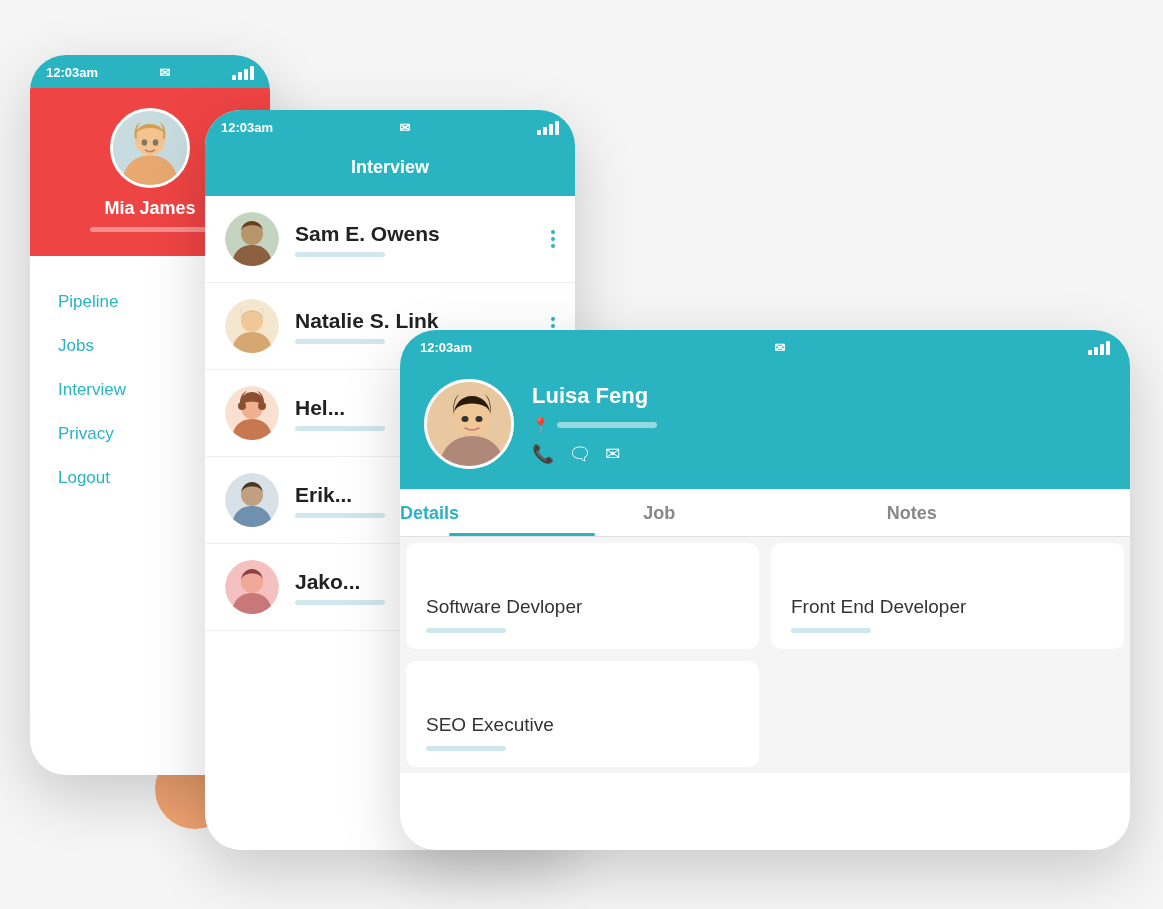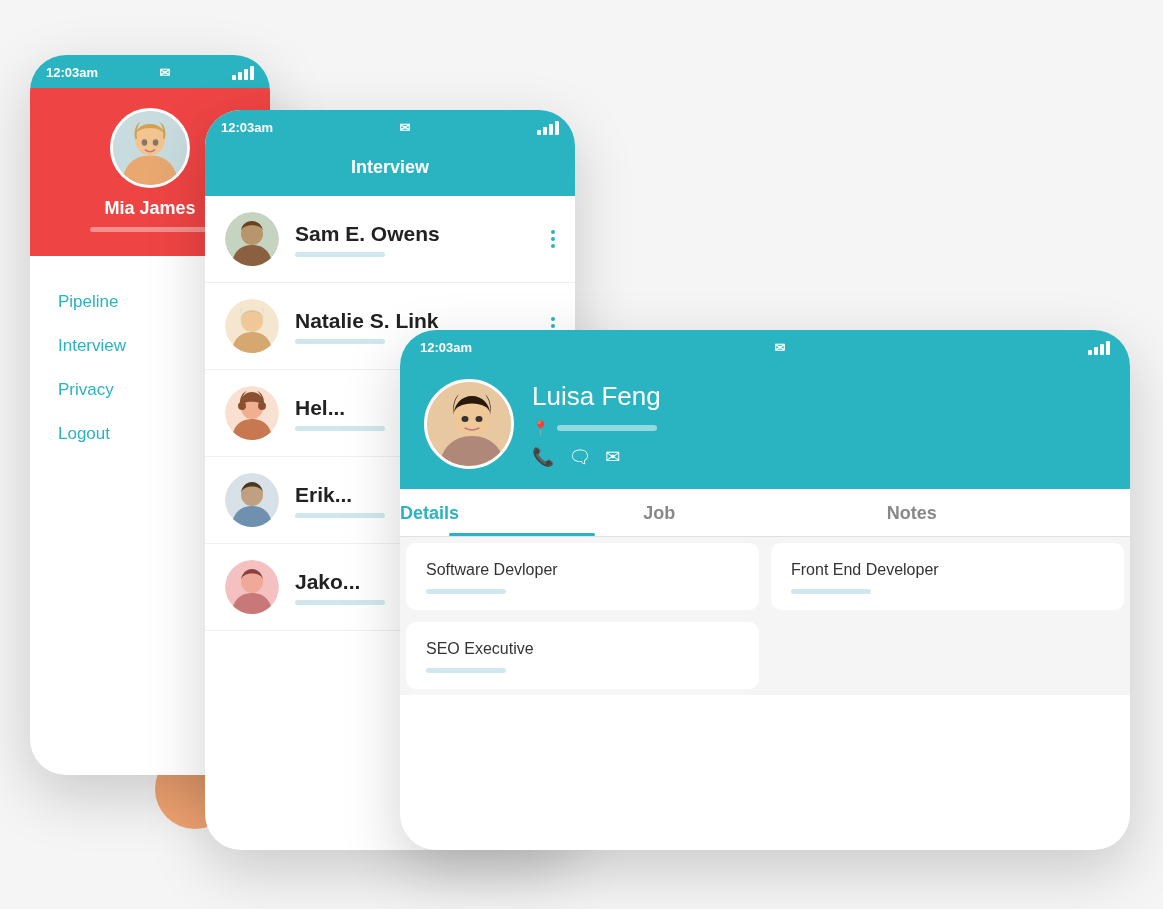--- a/index.html
+++ b/index.html
@@ -221,22 +221,22 @@
       flex-shrink: 0;
     }
     .phone-3 .avatar svg {
       width: 90px;
       height: 90px;
     }
     .phone-3 .profile-info {
       color: white;
     }
     .phone-3 .profile-name {
-      font-size: 26px;
-      font-weight: 400;
+      font-size: 22px;
+      font-weight: 700;
       margin-bottom: 8px;
     }
     .phone-3 .location-row {
       display: flex;
       align-items: center;
       gap: 8px;
       margin-bottom: 10px;
     }
     .phone-3 .location-bar {
       width: 100px;
@@ -292,24 +292,25 @@
       background: #f5f5f5;
       flex: 1;
     }
     .phone-3 .grid-cell {
       background: white;
       margin: 6px;
       border-radius: 10px;
       padding: 18px 20px 16px;
     }
     .phone-3 .grid-cell-title {
-      font-size: 16px;
+      font-size: 19px;
       font-weight: 500;
       color: #333;
       margin-bottom: 10px;
+      margin-top: 35px;
     }
     .phone-3 .grid-bar {
       height: 5px;
       background: #d0e8ed;
       border-radius: 3px;
       width: 80px;
     }
 
     
     .signal-bars {
@@ -356,20 +357,21 @@
         <ellipse cx="46" cy="34" rx="3" ry="3.5" fill="#555" opacity="0.7"></ellipse>
         <path d="M35 42 Q40 46 45 42" stroke="#c0777a" stroke-width="1.5" fill="none" stroke-linecap="round"></path>
       </svg>
     </div>
     <div class="profile-name">Mia James</div>
     <div class="progress-bar-white"></div>
   </div>
 
   <div class="nav">
     <div class="nav-item">Pipeline</div>
+    <div class="nav-item">Jobs</div>
     <div class="nav-item">Interview</div>
     <div class="nav-item">Privacy</div>
     <div class="nav-item">Logout</div>
   </div>
 </div>
 
 <div class="phone phone-2">
 
   <div class="status-bar">
     <span>12:03am</span>

